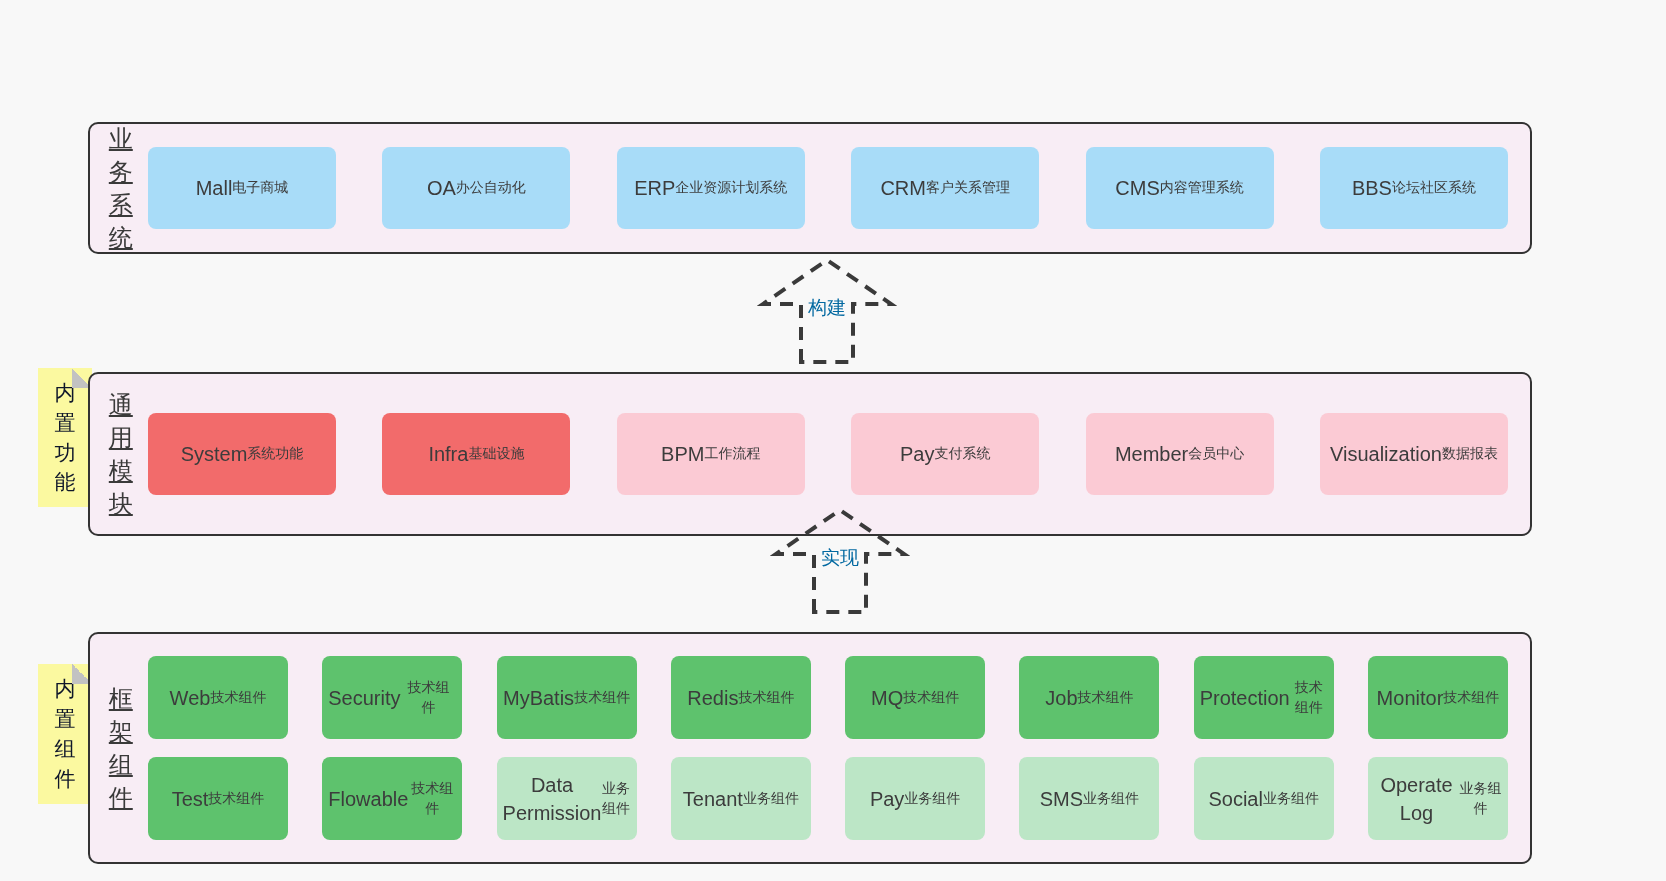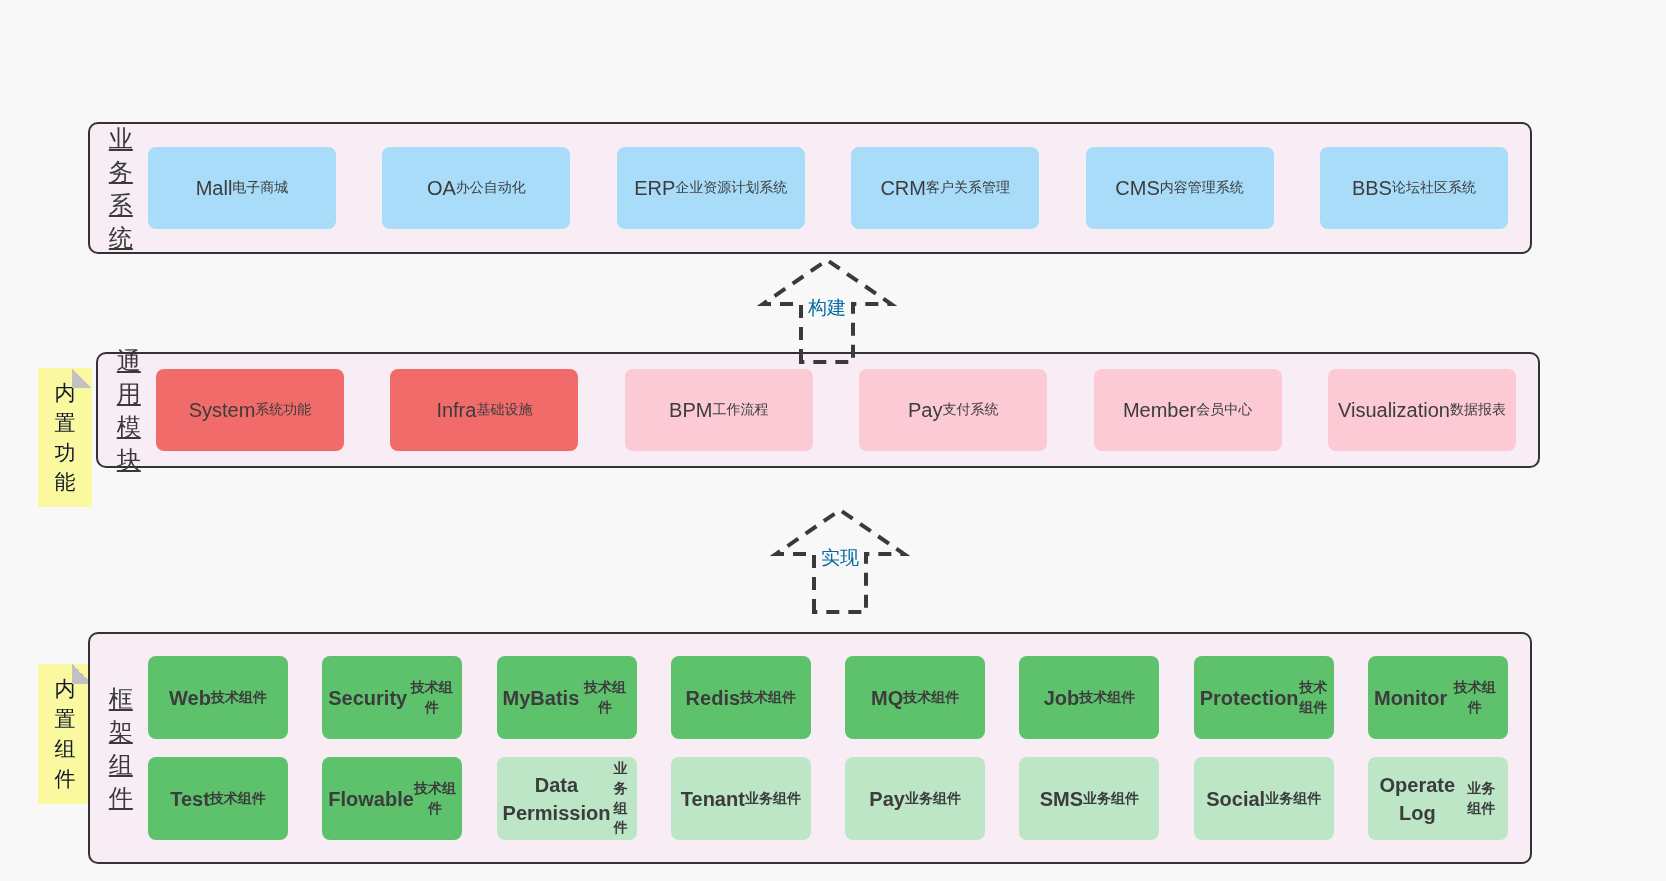--- a/index.html
+++ b/index.html
@@ -8,34 +8,34 @@
     background:#f8f8f8;
     font-family:"Liberation Sans","DejaVu Sans",sans-serif;
     color:#3c3c3c;overflow:hidden;
   }
   .band{
     position:absolute;left:88px;width:1444px;
     background:#f8edf5;border:2px solid #333;border-radius:10px;
     box-sizing:border-box;display:flex;align-items:center;z-index:1;
   }
   .band.top{top:122px;height:132px;}
-  .band.mid{top:352px;height:116px;margin-left:8px;}
+  .band.mid{top:372px;height:164px;}
   .band.bottom{top:632px;height:232px;}
   .vlabel{
     width:58px;flex:0 0 58px;display:flex;align-items:center;justify-content:center;
   }
   .vlabel span{
     display:block;width:1.15em;font-size:24px;line-height:1.38;
     text-align:right;word-break:break-all;line-break:anywhere;color:#3a3a3a;text-decoration:underline;
   }
   .boxes{
     flex:1;display:flex;justify-content:space-between;align-items:center;
     padding:0 22px 0 0;margin-left:0;
   }
-  .rows{flex:1;display:flex;flex-direction:column;gap:18px;padding-right:22px;font-weight:bold;}
+  .rows{flex:1;display:flex;flex-direction:column;gap:18px;padding-right:22px;}
   .rows .boxes{padding:0;}
   .box{
     border-radius:8px;display:flex;flex-direction:row;align-items:center;
     justify-content:center;text-align:center;box-sizing:border-box;padding:4px 6px;
   }
   .box .en{font-size:20px;line-height:1.4;}
   .box .cn{font-size:14px;line-height:1.4;}
   .band.top .box,.band.mid .box{width:188px;height:82px;}
   .band.bottom .box{width:140px;height:83px;}
   .blue{background:#a8dcf8;}

